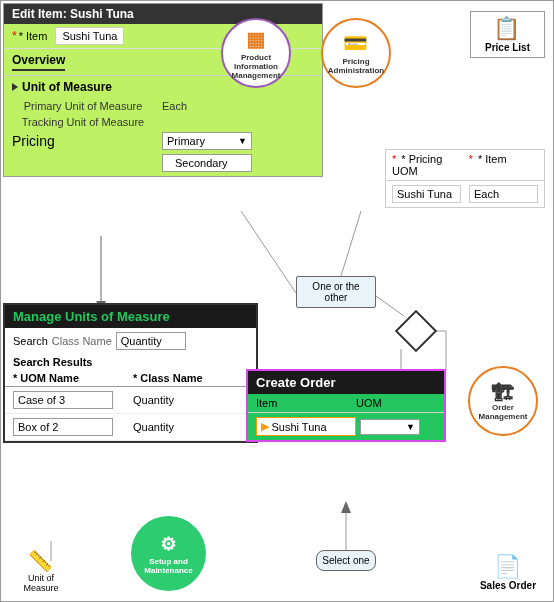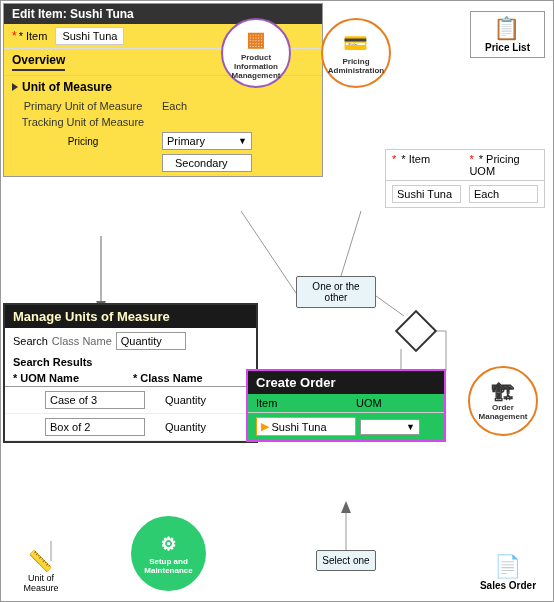--- a/index.html
+++ b/index.html
@@ -21,21 +21,21 @@
       border: 1px solid #999;
     }
 
     
     .edit-item-panel {
       position: absolute;
       top: 2px;
       left: 2px;
       width: 320px;
       border: 1px solid #999;
-      background: #fde047;
+      background: #bef264;
     }
 
     .edit-item-title {
       background: #333;
       color: #fff;
       padding: 3px 8px;
       font-size: 12px;
       font-weight: bold;
     }
 
@@ -106,23 +106,23 @@
     }
 
     .pricing-row {
       display: flex;
       align-items: center;
       margin-bottom: 2px;
     }
 
     .pricing-label {
       width: 150px;
-      text-align: center;
+      text-align: left;
       padding-right: 8px;
-      font-size: 10px;
+      font-size: 14px;
     }
 
     .dropdown-box {
       border: 1px solid #999;
       padding: 2px 4px;
       font-size: 11px;
       display: flex;
       align-items: center;
       width: 90px;
       background: #fff;
@@ -148,21 +148,21 @@
       position: absolute;
       top: 302px;
       left: 2px;
       width: 255px;
       border: 2px solid #333;
       background: #fff;
     }
 
     .manage-units-title {
       background: #1a1a1a;
-      color: #fef9c3;
+      color: #22c55e;
       padding: 4px 8px;
       font-size: 13px;
       font-weight: bold;
     }
 
     .search-row {
       display: flex;
       align-items: center;
       padding: 4px 8px;
       font-size: 11px;
@@ -204,21 +204,20 @@
 
     .table-row-item {
       display: flex;
       align-items: center;
       padding: 4px 8px;
       border-bottom: 1px solid #eee;
     }
 
     .cell-uom {
       width: 120px;
-      margin-left: 32px;
     }
 
     .input-field {
       border: 1px solid #999;
       padding: 2px 4px;
       font-size: 11px;
       width: 100px;
       background: #fff;
     }
 
@@ -480,21 +479,21 @@
     .select-one-callout {
       position: absolute;
       bottom: 30px;
       left: 315px;
       width: 60px;
       border: 1px solid #666;
       background: #e8f4f8;
       padding: 4px 4px;
       font-size: 10px;
       text-align: center;
-      border-radius: 2px;
+      border-radius: 8px;
     }
 
     
     .lines-svg {
       position: absolute;
       top: 0;
       left: 0;
       width: 554px;
       height: 602px;
       pointer-events: none;
@@ -585,27 +584,27 @@
     </div>
   </div>
 
   <div class="price-list-box">
     <div style="font-size:22px;">📋</div>
     <span style="font-size:10px; font-weight:bold;">Price List</span>
   </div>
 
   <div class="pricing-uom-area">
     <div class="pricing-uom-header">
+      <span style="font-size:11px;">
+        <span class="required-star">*</span>
+        <span>* Pricing UOM</span>
+      </span>
       <span style="width:80px; font-size:11px;">
         <span class="required-star">*</span>
         <span>* Item</span>
-      </span>
-      <span style="font-size:11px;">
-        <span class="required-star">*</span>
-        <span>* Pricing UOM</span>
       </span>
     </div>
     <div class="pricing-uom-row">
       <div class="puom-cell">Sushi Tuna</div>
       <div class="puom-cell">Each</div>
     </div>
   </div>
 
   <div class="callout-box">
     <span>One or the other</span>

